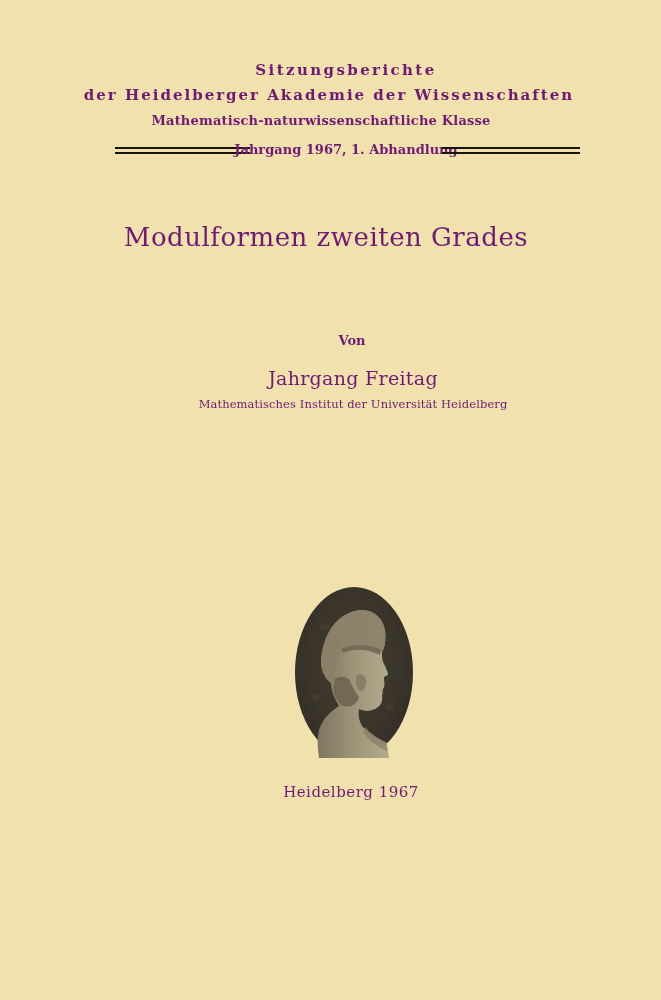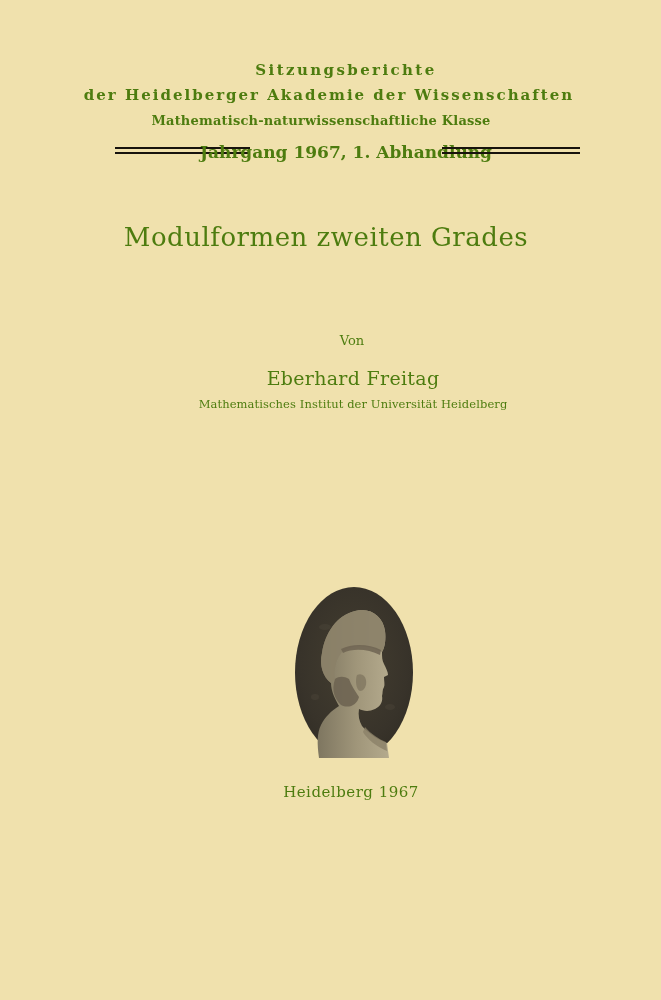--- a/index.html
+++ b/index.html
@@ -7,61 +7,61 @@
     padding: 0;
     background: #d8d8d8;
   }
   .page {
     position: relative;
     width: 661px;
     height: 1000px;
     margin: 0 auto;
     background: #f0e1ad;
     font-family: "DejaVu Serif", serif;
-    color: #4d7c0f;
+    color: #701a75;
     overflow: hidden;
   }
   .abs { position: absolute; white-space: nowrap; }
   .centered { transform: translateX(-50%); text-align: center; }
 
   .series-line1 {
     top: 61px; left: 346px;
     font-size: 15px; font-weight: bold; letter-spacing: 2.4px;
   }
   .series-line2 {
     top: 86px; left: 329px;
     font-size: 15px; font-weight: bold; letter-spacing: 2px;
   }
   .series-line3 {
     top: 113px; left: 321px;
     font-size: 13px; font-weight: bold; letter-spacing: 0.2px;
   }
   .issue-line-text {
     top: 142px; left: 346px;
-    font-size: 17px; font-weight: bold; letter-spacing: 0px;
+    font-size: 13px; font-weight: bold; letter-spacing: 0px;
   }
   .rule-double {
     top: 147px;
     height: 3px;
     border-top: 2px solid #17130d;
     border-bottom: 2px solid #17130d;
   }
   .rule-left  { left: 115px; width: 135px; }
   .rule-right { left: 442px; width: 138px; }
 
   .book-title {
     top: 224px; left: 326px;
     font-size: 26px; font-weight: normal;
     letter-spacing: 0.5px;
     line-height: 27px;
     white-space: nowrap;
   }
   .byline-label {
     top: 333px; left: 352px;
-    font-size: 13px; font-weight: normal;
+    font-size: 13px; font-weight: bold;
   }
   .author-name {
     top: 367px; left: 353px;
     font-size: 19px; font-weight: normal; letter-spacing: 0.3px;
   }
   .affiliation {
     top: 397px; left: 353px;
     font-size: 11.5px; font-weight: normal; letter-spacing: 0.1px;
   }
   .presented-note {
@@ -97,21 +97,21 @@
   <div class="abs centered issue-line-text">Jahrgang 1967, 1. Abhandlung</div>
 
   <div class="abs rule-double rule-right"></div>
 
   <div class="abs centered book-title">
     <div>Modulformen zweiten Grades</div>
   </div>
 
   <div class="abs centered byline-label">Von</div>
 
-  <div class="abs centered author-name">Eberhard Freitag</div>
+  <div class="abs centered author-name">Jahrgang Freitag</div>
 
   <div class="abs centered affiliation">Mathematisches Institut der Universität Heidelberg</div>
 
 
   <div class="abs medallion">
     <svg viewBox="0 0 118 171" width="118" height="171" aria-hidden="true">
       <defs>
         <radialGradient id="ovalbg" cx="50%" cy="45%" r="70%">
           <stop offset="0%" stop-color="#443e30"></stop>
           <stop offset="65%" stop-color="#38332a"></stop>

